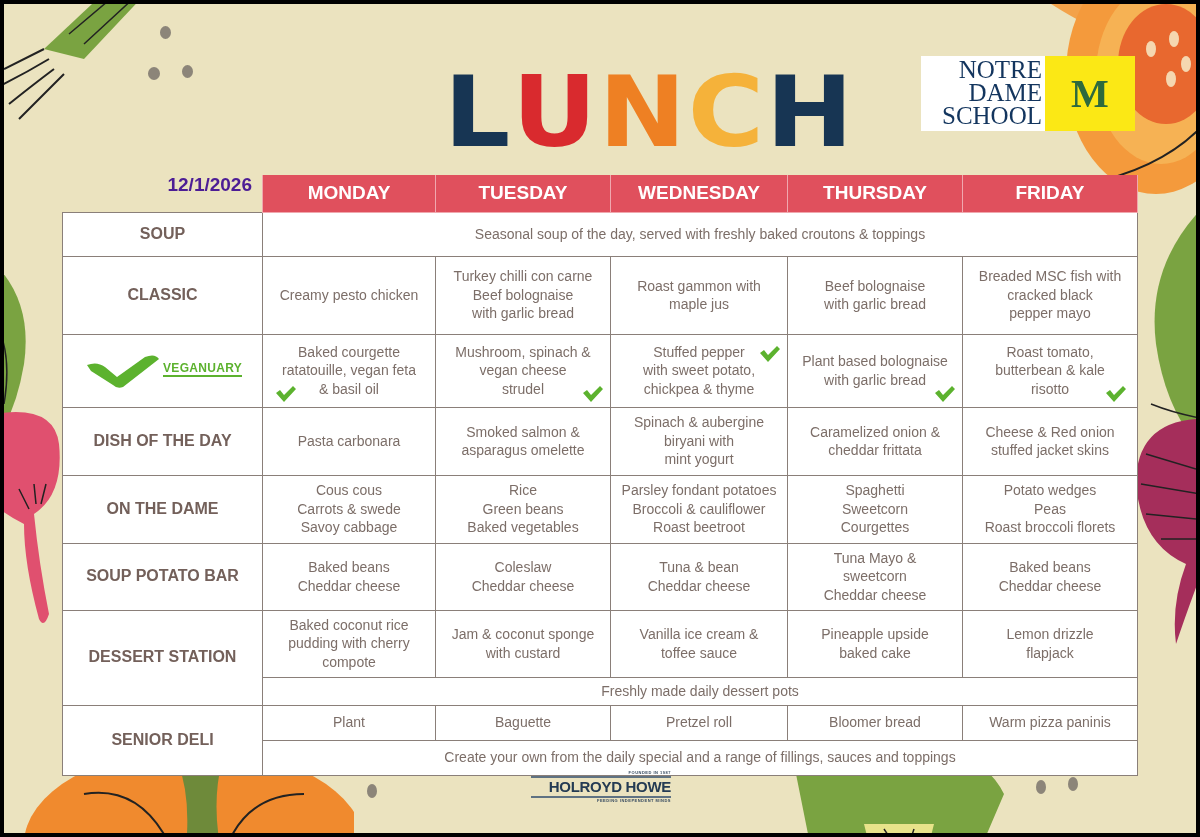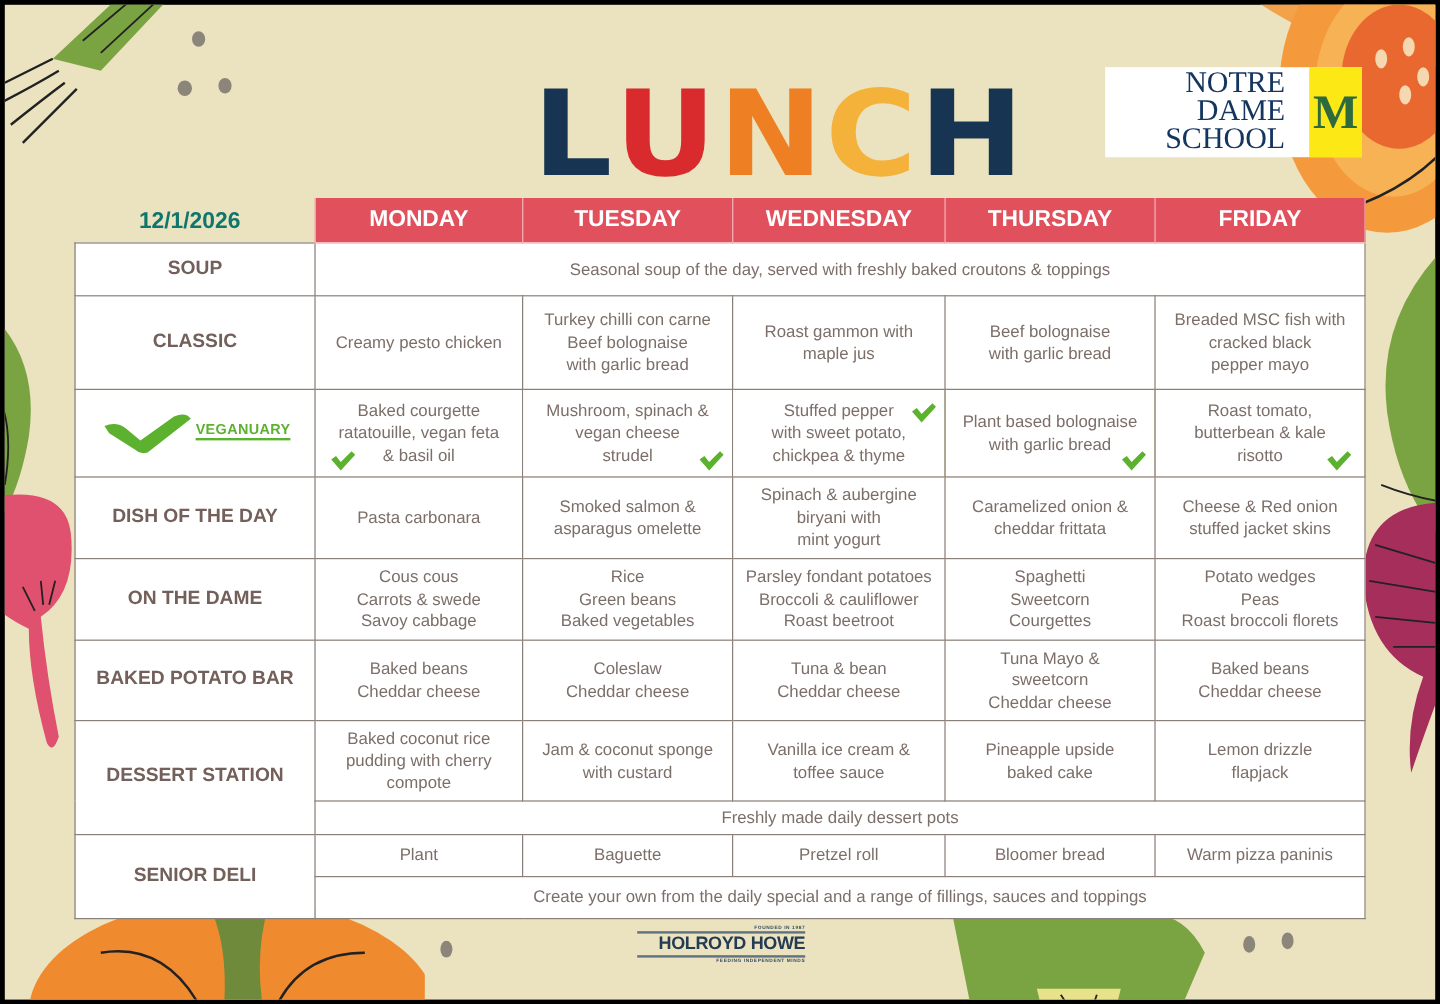--- a/index.html
+++ b/index.html
@@ -31,37 +31,37 @@
   .title span { display: inline-block; transform: scaleY(0.95); }
 
   
   .school-logo {
     position: absolute; left: 917px; top: 52px; width: 214px; height: 75px;
     display: flex; background: #fff;
   }
   .school-name {
     width: 124px; padding-top: 2px;
     font-family: "Liberation Serif", serif; font-size: 25px; line-height: 23px;
-    color: #13355e; text-align: right; padding-right: 20px; margin-left: 46px;
+    color: #13355e; text-align: right; padding-right: 3px;
   }
   .school-crest {
     flex: 1; background: #fbe815; display: flex; align-items: center; justify-content: center;
     color: #2d6a3d; font-family: "Liberation Serif", serif; font-weight: bold; font-size: 40px;
   }
 
   
   .date {
     position: absolute; left: 60px; top: 163px; width: 196px; height: 36px;
-    text-align: center; padding-right: 8px;
-    font-size: 19px; font-weight: bold; color: #0f766e; line-height: 36px;
+    text-align: right; padding-right: 8px;
+    font-size: 19px; font-weight: bold; color: #4c1d95; line-height: 36px;
   }
 
   
   table.menu {
-    position: absolute; left: 58px; top: 161px;
+    position: absolute; left: 58px; top: 171px;
     border-collapse: collapse; table-layout: fixed; width: 1075px;
   }
   table.menu td, table.menu th {
     border: 1.5px solid #8a7f79; text-align: center; vertical-align: middle;
     font-size: 14px; line-height: 18.5px; color: #7c6e68; background: #fff;
   }
   table.menu th.day {
     background: #e0505d; color: #fff; font-size: 19px; font-weight: bold;
     height: 37px; border-color: #f0a8ae; border-top: none;
   }
@@ -320,21 +320,21 @@
             <div>Courgettes</div>
           </td>
         <td>
             <div>Potato wedges</div>
             <div>Peas</div>
             <div>Roast broccoli florets</div>
           </td>
       </tr>
 
       <tr style="height:67px">
-        <td class="cat">BAKED POTATO BAR</td>
+        <td class="cat">SOUP POTATO BAR</td>
         <td>
             <div>Baked beans</div>
             <div>Cheddar cheese</div>
           </td>
         <td>
             <div>Coleslaw</div>
             <div>Cheddar cheese</div>
           </td>
         <td>
             <div>Tuna &amp; bean</div>

